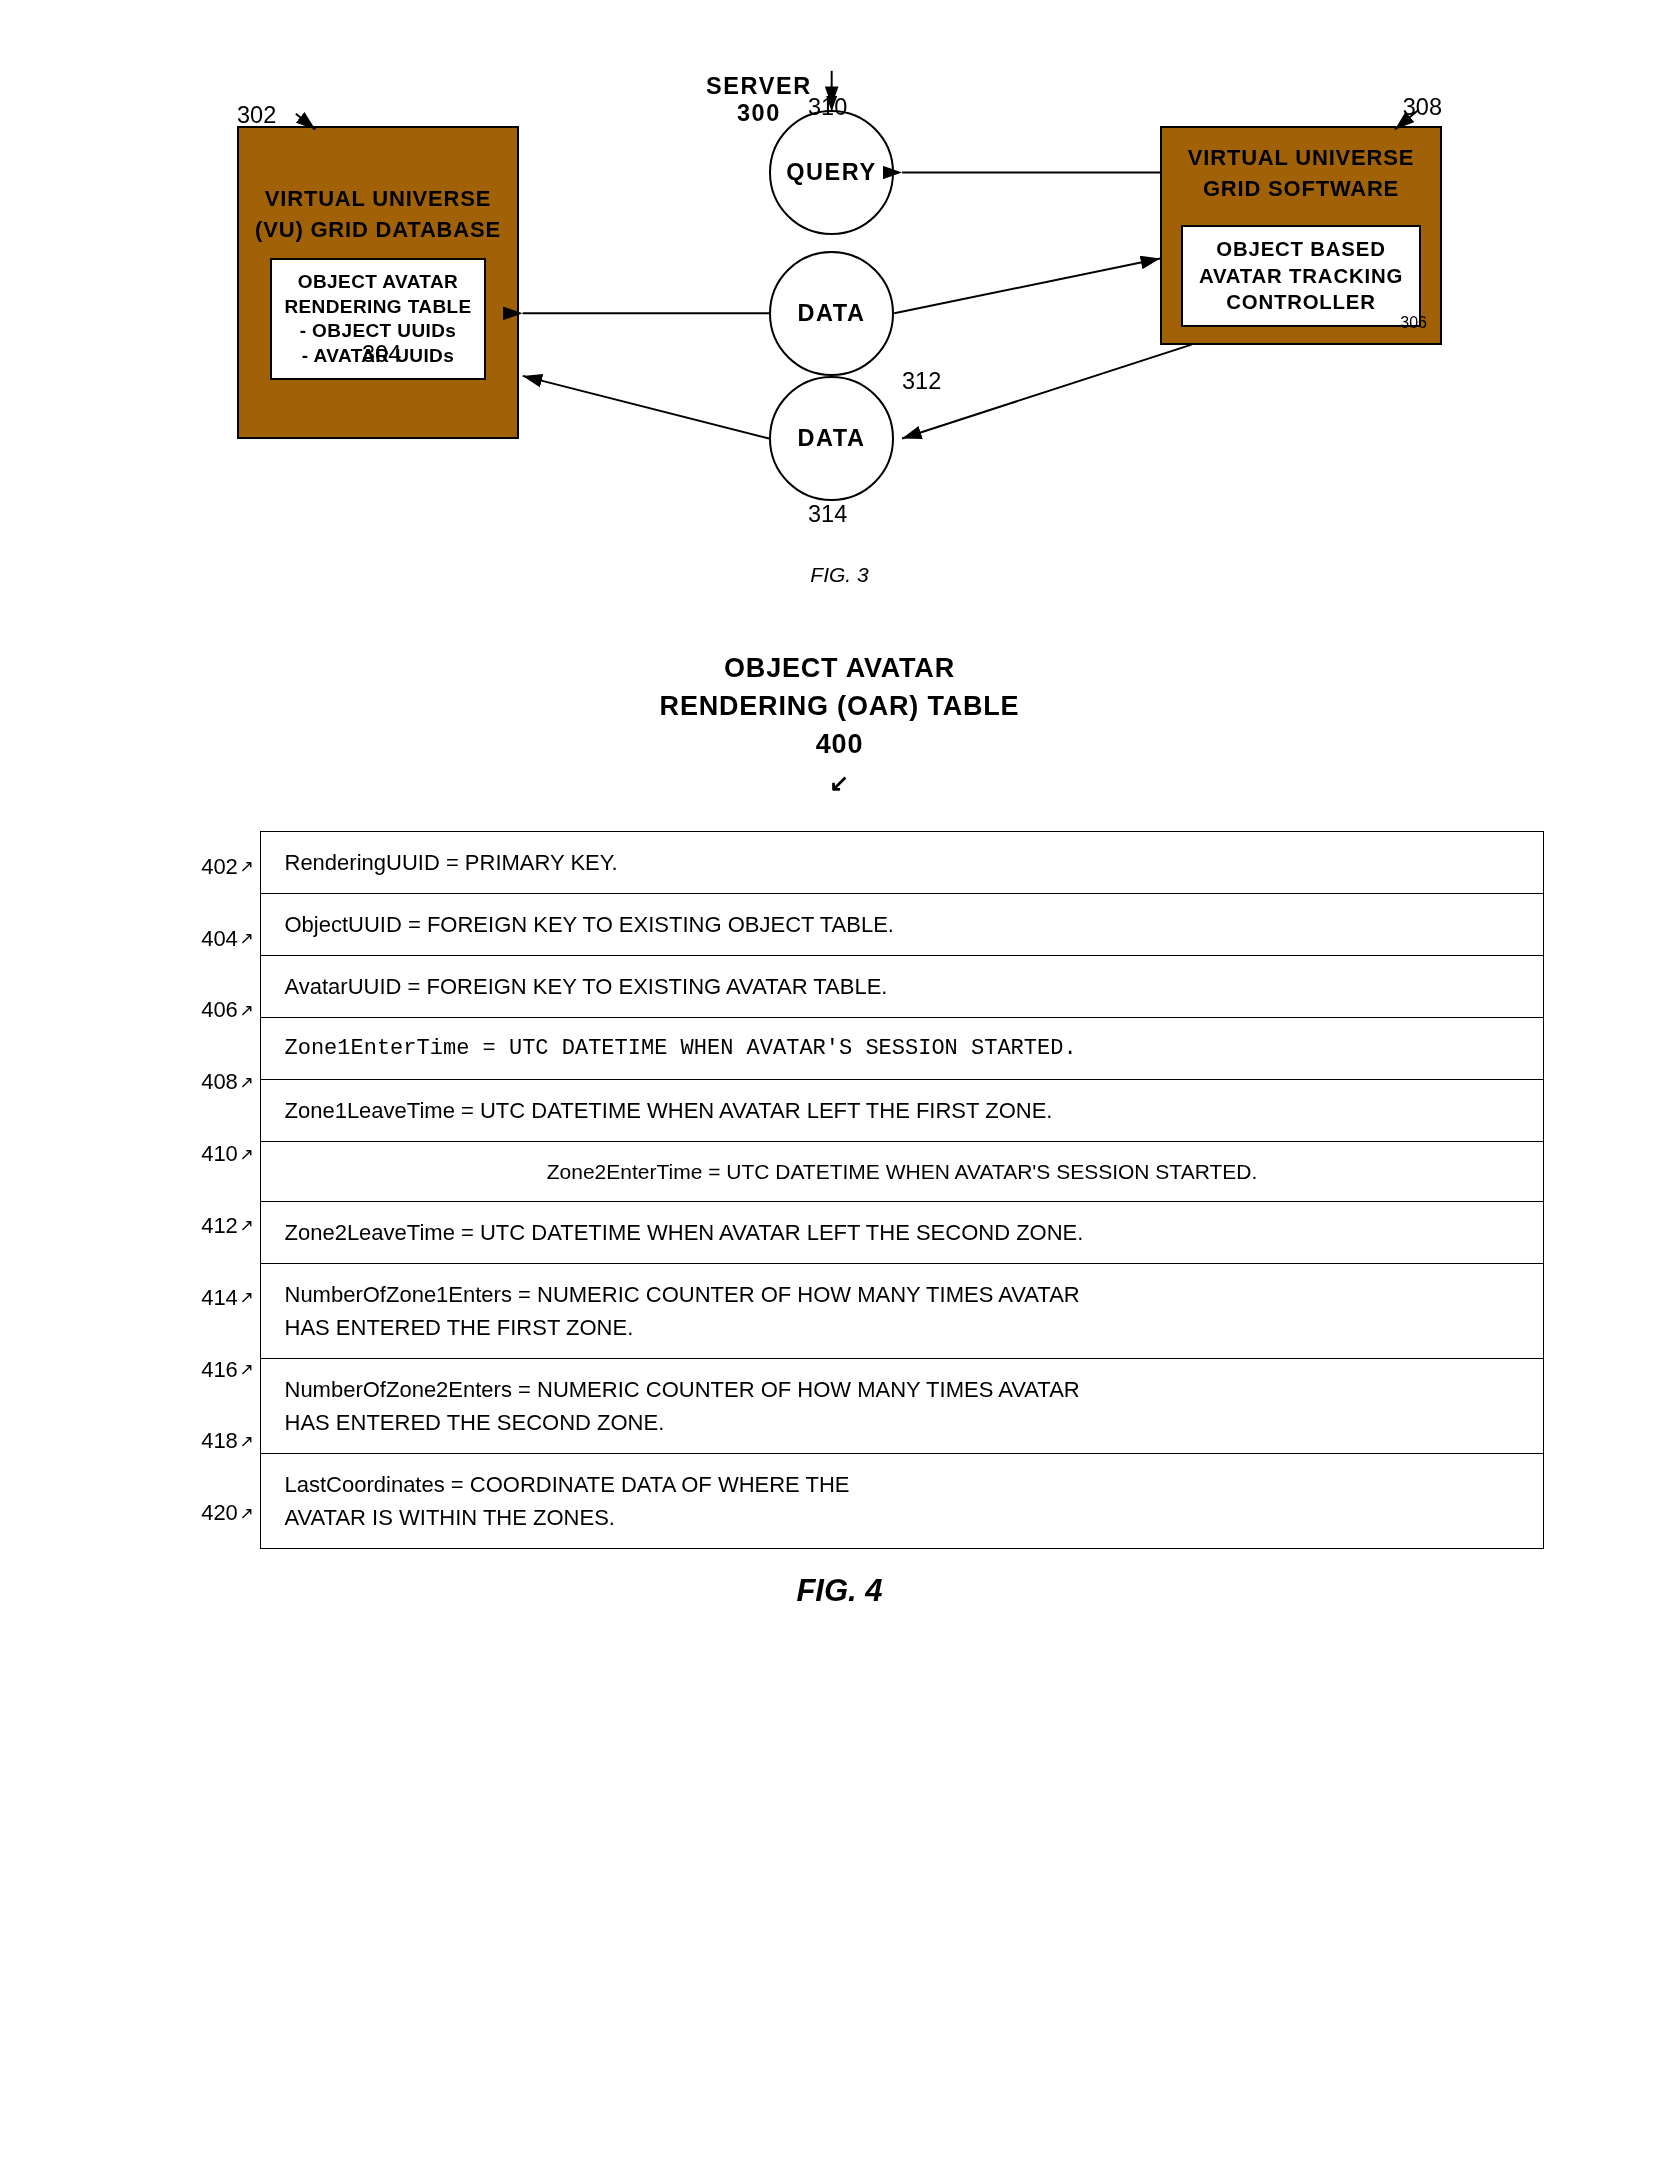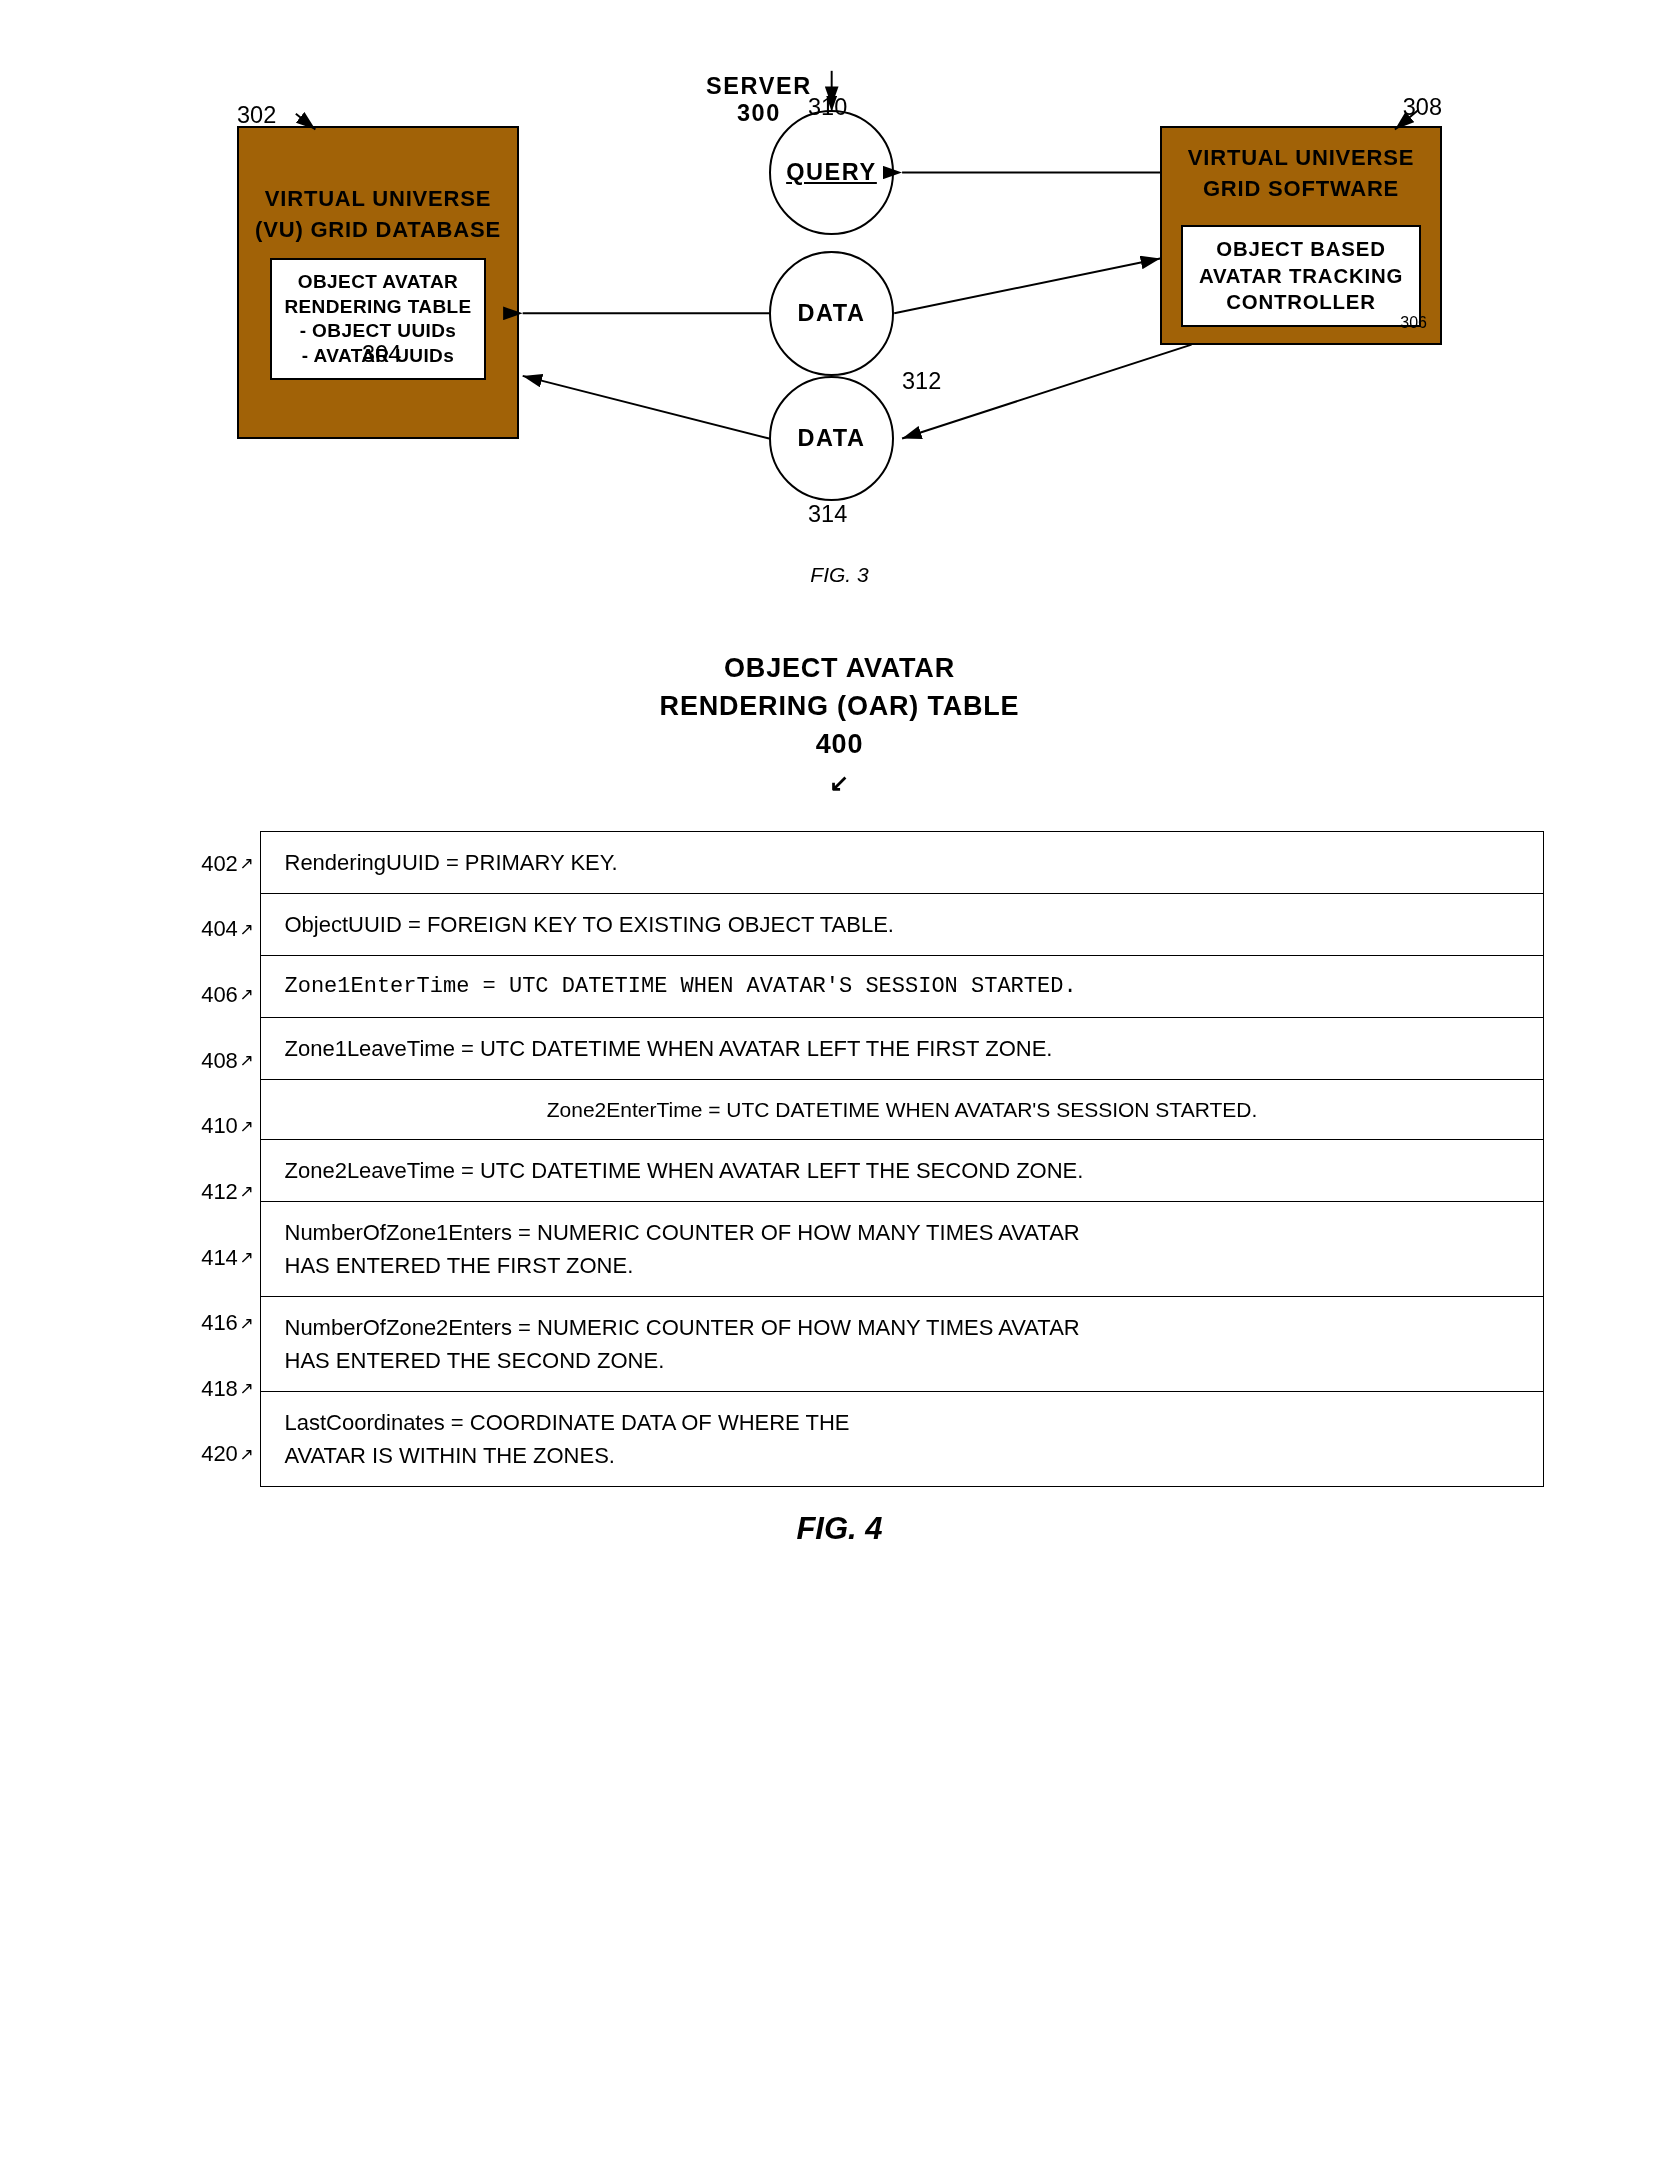--- a/index.html
+++ b/index.html
@@ -93,21 +93,20 @@
       font-size: 23.5px;
       font-weight: bold;
       letter-spacing: 1.6px;
     }
 
     .circle-query {
       width: 125px;
       height: 125px;
       left: 595px;
       top: 47px;
-      text-decoration: underline;
     }
 
     .circle-data1 {
       width: 125px;
       height: 125px;
       left: 595px;
       top: 188px;
     }
 
     .circle-data2 {
@@ -304,20 +303,21 @@
               <span style="font-size: 17px; margin-left: 1.6px;">↗</span>
             </div>
             <div style="display: flex; align-items: center; justify-content: flex-end; padding-right: 6.3px; font-size: 22px; flex: 1 1 0%;">
               <span>420</span>
               <span style="font-size: 17px; margin-left: 1.6px;">↗</span>
             </div>
           </div>
           <div style="flex: 1 1 0%; border: 1.6px solid rgb(0, 0, 0); display: flex; flex-direction: column;">
             <div style="padding: 14px 23.5px; font-size: 22px; line-height: 1.5; border-bottom: 1.2px solid rgb(0, 0, 0); white-space: pre-line; flex: 1 1 0%;">RenderingUUID = PRIMARY KEY.</div>
             <div style="padding: 14px 23.5px; font-size: 22px; line-height: 1.5; border-bottom: 1.2px solid rgb(0, 0, 0); white-space: pre-line; flex: 1 1 0%;">ObjectUUID = FOREIGN KEY TO EXISTING OBJECT TABLE.</div>
+            <div style="padding: 14px 23.5px; font-size: 22px; line-height: 1.5; border-bottom: 1.2px solid rgb(0, 0, 0); white-space: pre-line; flex: 1 1 0%;">AvatarUUID = FOREIGN KEY TO EXISTING AVATAR TABLE.</div>
             <div style="padding: 14px 23.5px; font-size: 22px; line-height: 1.5; border-bottom: 1.2px solid rgb(0, 0, 0); white-space: pre-line; flex: 1 1 0%; font-family: Liberation Mono, monospace;">Zone1EnterTime = UTC DATETIME WHEN AVATAR'S SESSION STARTED.</div>
             <div style="padding: 14px 23.5px; font-size: 22px; line-height: 1.5; border-bottom: 1.2px solid rgb(0, 0, 0); white-space: pre-line; flex: 1 1 0%;">Zone1LeaveTime = UTC DATETIME WHEN AVATAR LEFT THE FIRST ZONE.</div>
             <div style="padding: 14px 23.5px; font-size: 21px; line-height: 1.5; border-bottom: 1.2px solid rgb(0, 0, 0); white-space: pre-line; flex: 1 1 0%; text-align: center;">Zone2EnterTime = UTC DATETIME WHEN AVATAR'S SESSION STARTED.</div>
             <div style="padding: 14px 23.5px; font-size: 22px; line-height: 1.5; border-bottom: 1.2px solid rgb(0, 0, 0); white-space: pre-line; flex: 1 1 0%;">Zone2LeaveTime = UTC DATETIME WHEN AVATAR LEFT THE SECOND ZONE.</div>
             <div style="padding: 14px 23.5px; font-size: 22px; line-height: 1.5; border-bottom: 1.2px solid rgb(0, 0, 0); white-space: pre-line; flex: 1 1 0%;">NumberOfZone1Enters = NUMERIC COUNTER OF HOW MANY TIMES AVATAR
 HAS ENTERED THE FIRST ZONE.</div>
             <div style="padding: 14px 23.5px; font-size: 22px; line-height: 1.5; border-bottom: 1.2px solid rgb(0, 0, 0); white-space: pre-line; flex: 1 1 0%;">NumberOfZone2Enters = NUMERIC COUNTER OF HOW MANY TIMES AVATAR
 HAS ENTERED THE SECOND ZONE.</div>
             <div style="padding: 14px 23.5px; font-size: 22px; line-height: 1.5; border-bottom: none; white-space: pre-line; flex: 1 1 0%;">LastCoordinates = COORDINATE DATA OF WHERE THE
 AVATAR IS WITHIN THE ZONES.</div>

